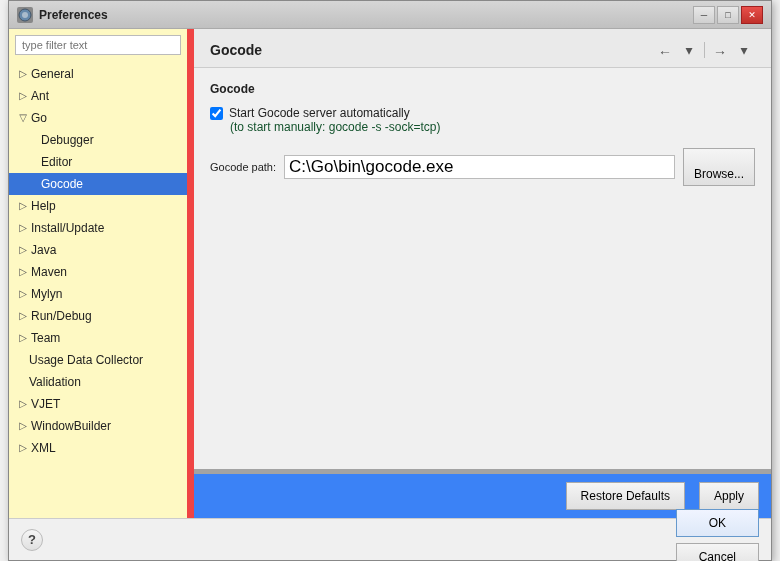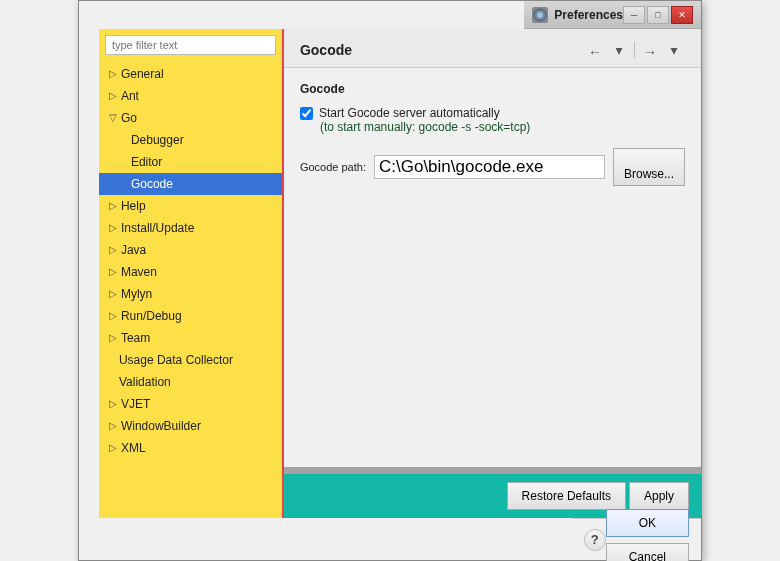--- a/index.html
+++ b/index.html
@@ -8,28 +8,27 @@
       font-size: 12px;
       background: #f0f0f0;
       display: flex;
       align-items: center;
       justify-content: center;
       width: 780px;
       height: 561px;
       overflow: hidden;
     }
     .window {
-      width: 624px;
+      width: 764px;
       height: 561px;
       background: #f0f0f0;
       border: 1px solid #888;
       display: flex;
       flex-direction: column;
       box-shadow: 2px 2px 8px rgba(0,0,0,0.3);
-      align-items: flex-end;
     }
     .title-bar {
       height: 28px;
       background: linear-gradient(to bottom, #d6d6d6, #c0c0c0);
       display: flex;
       align-items: center;
       padding: 0 8px;
       border-bottom: 1px solid #aaa;
       flex-shrink: 0;
     }
@@ -68,22 +67,22 @@
       color: white;
       border-color: #a02020;
     }
     .main-content {
       display: flex;
       flex: 1;
       overflow: hidden;
     }
     .left-panel {
       width: 185px;
-      background: #fde047;
-      border-right: 2px solid #ef4444;
+      background: #fef9c3;
+      border-right: 7px solid #ef4444;
       display: flex;
       flex-direction: column;
       flex-shrink: 0;
     }
     .filter-input {
       margin: 6px;
       padding: 3px 6px;
       border: 1px solid #bbb;
       background: white;
       font-size: 11px;
@@ -226,23 +225,23 @@
       font-size: 12px;
       cursor: pointer;
       white-space: nowrap;
       height: 24px;
     }
     .bottom-buttons-area {
       padding: 8px 12px;
       display: flex;
       align-items: center;
       justify-content: flex-end;
-      gap: 3px;
-      border-top: 7px solid #a3a3a3;
-      background: #14b8a6;
+      gap: 14px;
+      border-top: 5px solid #a3a3a3;
+      background: #3b82f6;
     }
     .restore-btn, .apply-btn {
       padding: 5px 14px;
       border: 1px solid #aaa;
       background: linear-gradient(to bottom, #f5f5f5, #e0e0e0);
       font-size: 12px;
       cursor: pointer;
       height: 28px;
     }
     .footer {

